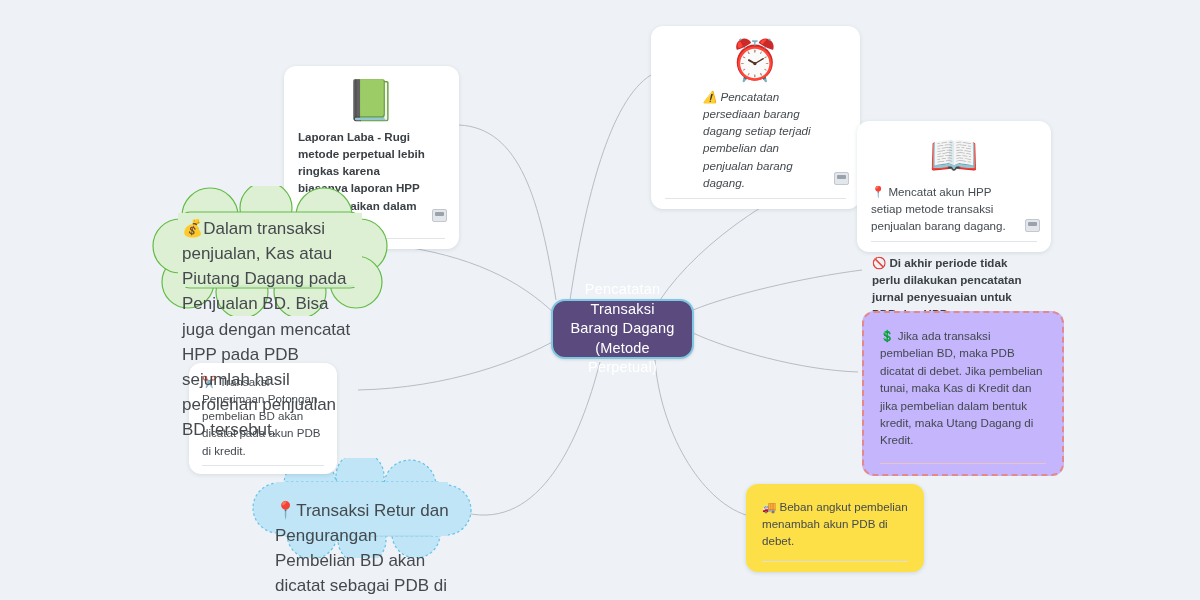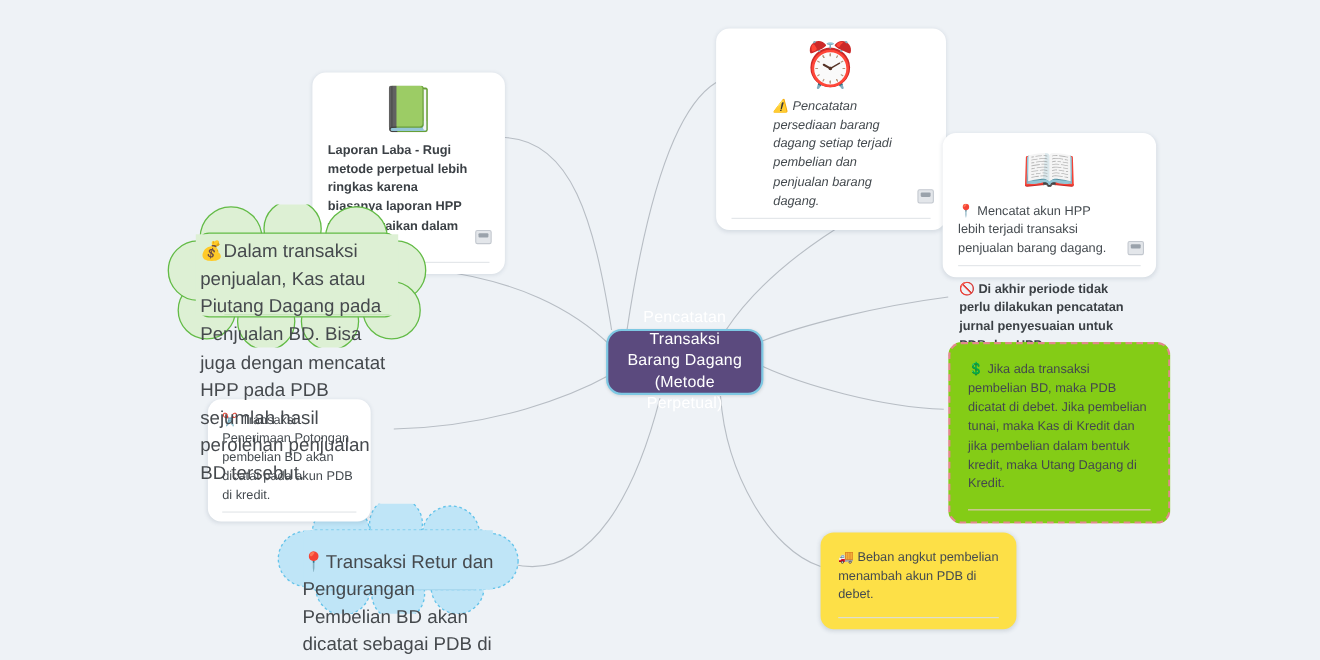--- a/index.html
+++ b/index.html
@@ -52,21 +52,21 @@
 
   
   .cloud{position:absolute;}
   .cloud svg{position:absolute;left:0;top:0;}
   .cloud .cl-text{
     position:absolute;font-size:17px;line-height:1.48;color:#45494d;
   }
 
   
   .dashbox{
-    background:#84cc16;border:2px dashed #e2898c;border-radius:12px;
+    background:#c4b5fd;border:2px dashed #e2898c;border-radius:12px;
     padding:14px 16px 10px;color:#43484d;font-size:11.6px;line-height:1.5;
   }
   .dashbox .rule{background:#e9c4c4;}
 </style>
 </head>
 <body>
 
 <div id="canvas">
 
   <svg class="links" viewBox="0 0 1200 600">
@@ -101,21 +101,21 @@
     <div class="ital" style="padding-right:18px;">
       <span class="emoji">⚠️</span><span>Pencatatan persediaan barang dagang setiap terjadi pembelian dan penjualan barang dagang.</span>
     </div>
     <div class="rule"></div>
     <span class="badge" style="right:11px;bottom:24px;"></span>
   </div>
 
   <div class="node card" style="left:857px;top:121px;width:194px;">
     <div class="icon-top">📖</div>
     <div style="padding-right:18px;">
-      <span class="emoji">📍</span><span>Mencatat akun HPP lebih terjadi transaksi penjualan barang dagang.</span>
+      <span class="emoji">📍</span><span>Mencatat akun HPP setiap metode transaksi penjualan barang dagang.</span>
     </div>
     <div class="rule"></div>
     <span class="badge" style="right:11px;bottom:20px;"></span>
   </div>
 
   <div class="node card nobox" style="left:862px;top:246px;width:180px;padding:8px 10px;">
     <div class="bold">
       <span class="emoji">🚫</span><span>Di akhir periode tidak perlu dilakukan pencatatan jurnal penyesuaian untuk PDB dan HPP.</span>
     </div>
   </div>

